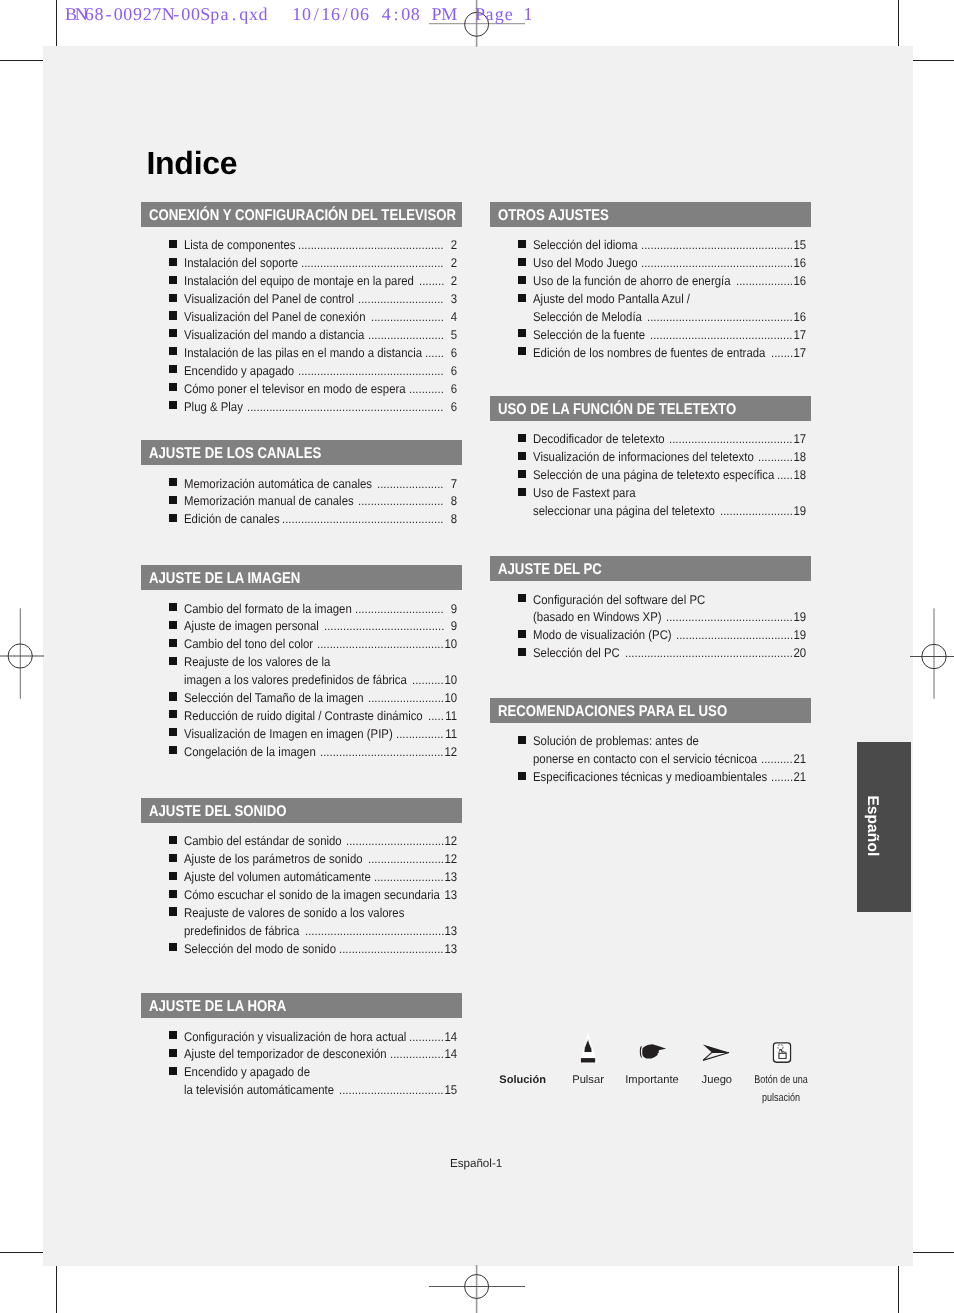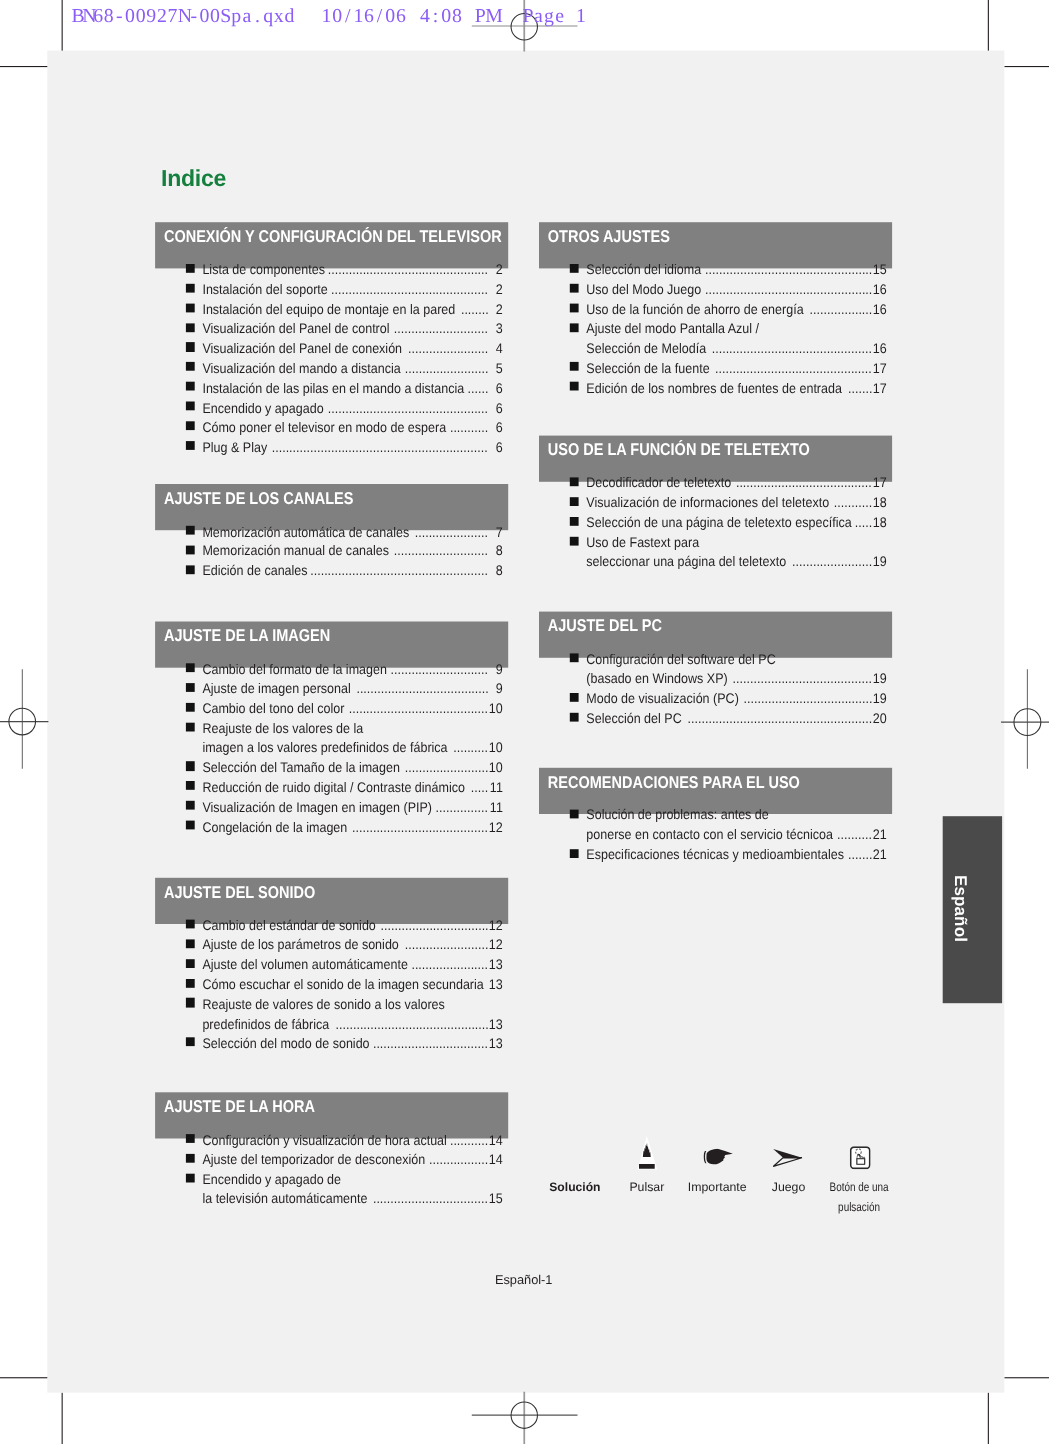--- a/index.html
+++ b/index.html
@@ -6,24 +6,24 @@
   html,body{margin:0;padding:0;}
   body{width:954px;height:1313px;background:#ffffff;font-family:"Liberation Sans",sans-serif;overflow:hidden;position:relative;
        -webkit-font-smoothing:antialiased;text-rendering:geometricPrecision;}
   #root{position:absolute;left:0;top:0;width:954px;height:1313px;}
   .page{position:absolute;left:43px;top:46px;width:870px;height:1220px;background:#f1f1f1;}
   .cropmark{position:absolute;background:#231f20;}
   .regmark{position:absolute;}
   .hdr{position:absolute;left:0;top:0;width:954px;height:24px;font-family:"Liberation Serif",serif;font-size:18px;color:#8b5cf6;}
   .hdrseg{position:absolute;top:5.8px;white-space:pre;line-height:16px;}
   .hdrseg span{display:inline-block;width:9.67px;text-align:center;}
-  .title{position:absolute;left:146.4px;top:148px;font-size:21px;font-weight:bold;color:#15803d;letter-spacing:-0.25px;line-height:30px;}
+  .title{position:absolute;left:146.4px;top:148px;font-size:32px;font-weight:bold;color:#000000;letter-spacing:-0.25px;line-height:30px;}
   .col{position:absolute;}
   .section{position:absolute;left:0;width:321px;}
-  .secbar{position:absolute;left:0;top:0;width:321px;height:42px;background:#808080;}
+  .secbar{position:absolute;left:0;top:0;width:321px;height:25px;background:#808080;}
   .secbar-label{position:absolute;left:8.3px;top:5.5px;color:#ffffff;font-size:15.5px;font-weight:bold;line-height:15.5px;white-space:nowrap;
       transform:scaleX(0.851);transform-origin:0 0;}
   .items{position:absolute;left:0;top:35.1px;width:321px;}
   .row{position:relative;height:17.92px;}
   .bullet{position:absolute;left:27.9px;top:2.3px;width:8.2px;height:8.1px;background:#121212;}
   .rtext{position:absolute;left:42.8px;top:0;font-size:12.66px;color:#231f20;line-height:17.92px;white-space:nowrap;
       transform:scaleX(0.90);transform-origin:0 0;}
   .dots{position:absolute;top:0;font-size:12.66px;color:#231f20;line-height:17.92px;white-space:nowrap;
       transform:scaleX(0.90);transform-origin:0 0;}
   .pg{position:absolute;right:4.5px;top:0;font-size:12.66px;color:#231f20;line-height:17.92px;text-align:right;

